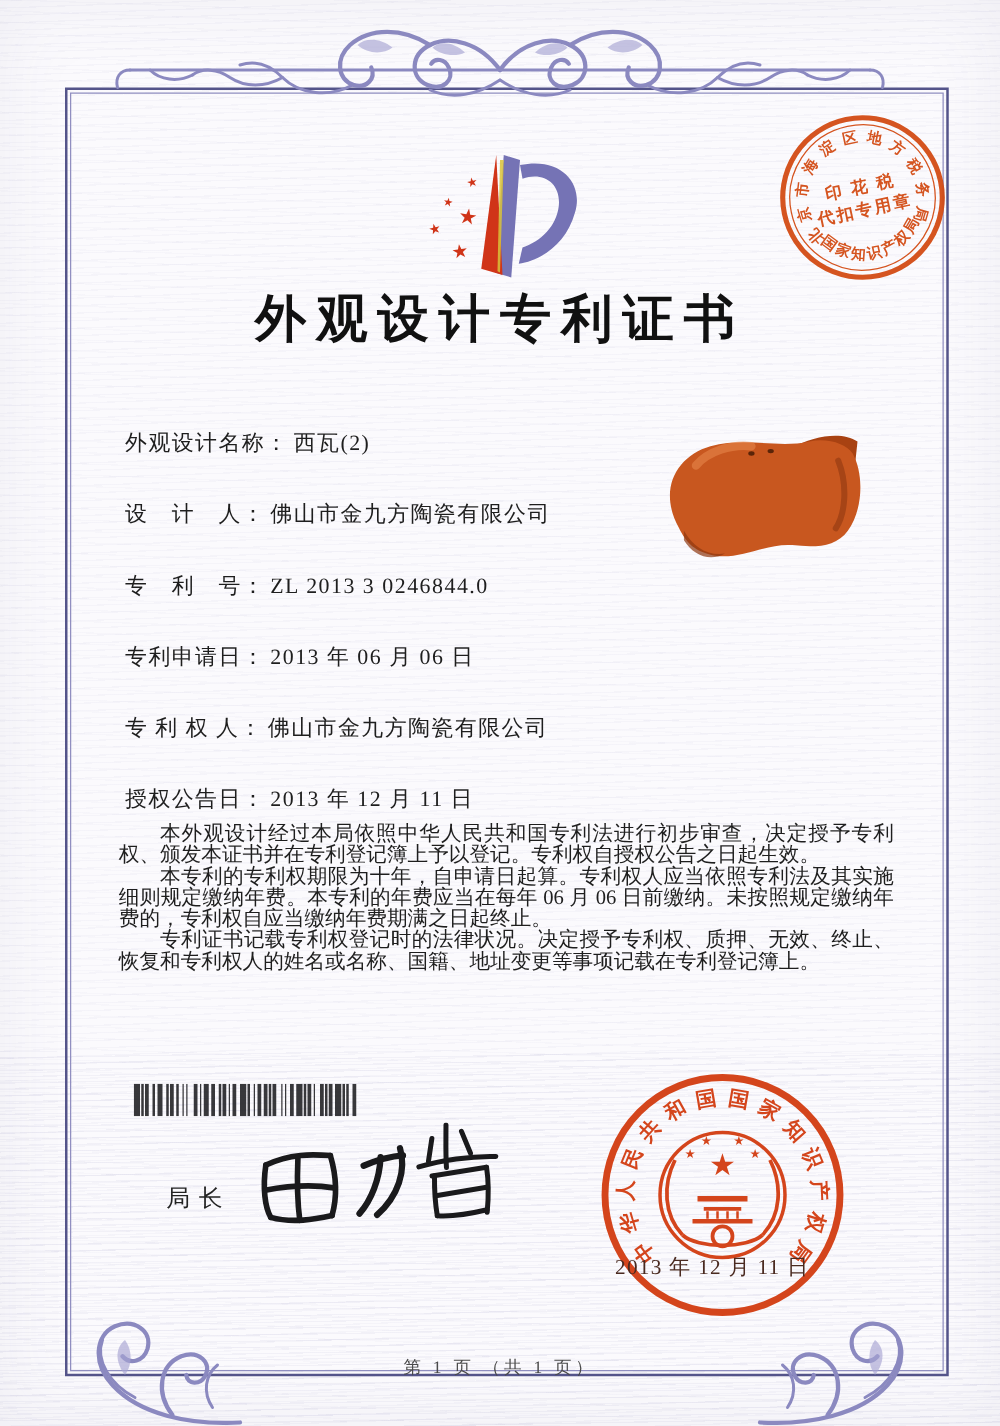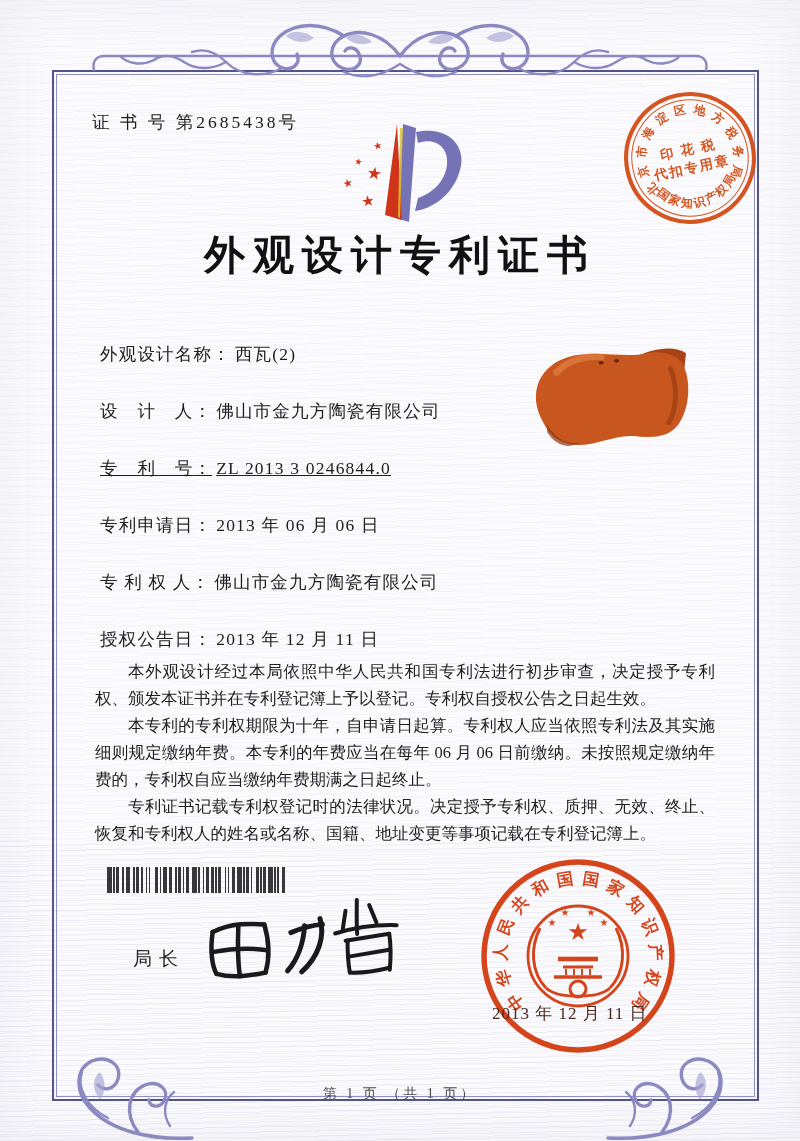--- a/index.html
+++ b/index.html
@@ -32,21 +32,21 @@
     letter-spacing:8px;color:#111;z-index:4;}
   
   .field-row{position:absolute;left:100px;font-size:17.5px;letter-spacing:1.2px;color:#1e1e1e;z-index:4;white-space:nowrap;}
   .field-row .colon{margin-right:4px;}
   
   .figure{position:absolute;left:505px;top:330px;z-index:4;}
   .figure-caption{position:absolute;left:505px;top:462px;width:200px;text-align:center;
     font-size:15px;letter-spacing:3px;color:#333;z-index:4;}
   
   .body-text{position:absolute;left:95px;top:658px;width:620px;z-index:4;
-    font-size:16.5px;line-height:27px;text-align:justify;color:#1e1e1e;}
+    font-size:16.5px;line-height:17px;text-align:justify;color:#1e1e1e;}
   .body-text p{margin:0;text-indent:2em;}
   
   .barcode{position:absolute;left:107px;top:867px;width:216px;height:26px;overflow:hidden;
     display:flex;align-items:stretch;z-index:4;}
   .barcode span{display:block;height:100%;}
   .barcode .b{background:#1d1d20;opacity:.88;}
   
   .director-label{position:absolute;left:133px;top:946px;font-size:19px;letter-spacing:7px;color:#222;z-index:4;}
   .signature-svg{position:absolute;left:200px;top:898px;z-index:4;}
   .signature-svg path{stroke:#1a1a1c;fill:none;stroke-linecap:round;stroke-linejoin:round;}
@@ -111,21 +111,20 @@
   <svg class="orn-svg" style="left:598px;top:992px;transform:scaleX(-1);" width="160" height="148" viewBox="0 0 160 148">
     <g class="orn">
       <path class="thick" d="M150,146 C110,148 70,140 48,116 C32,99 34,76 50,69 C65,63 80,72 76,87 C73,97 62,100 56,93"></path>
       <path d="M66,126 C46,116 34,96 40,80"></path>
       <path class="thick" d="M96,140 C82,122 86,100 103,93 C117,88 128,98 122,109 C118,116 108,116 107,108"></path>
       <path d="M128,134 C120,122 122,108 132,100"></path>
       <path class="leaf" d="M58,108 C50,98 50,86 58,80 C64,88 64,100 58,108 Z"></path>
     </g>
   </svg>
 
-  <div class="cert-no">证 书 号 第2685438号</div>
 
   <svg class="logo" width="145" height="115" viewBox="0 0 145 115">
     <path d="M86,20 C120,13 137,36 130,58 C123,84 101,97 85,99 L88,86 C103,81 115,69 117,53 C119,35 105,25 88,31 Z" fill="#7573b5"></path>
     <polygon points="73,12 86,16 79,110 66,106" fill="#7573b5"></polygon>
     <polygon points="67,12 72,108 55,103" fill="#d03418"></polygon>
     <polygon points="70,16 73,16 70,106 68,105" fill="#d8c23a" opacity="0.85"></polygon>
     <text class="logo-star" x="44" y="38" font-size="10" transform="rotate(-12 44 38)">★</text>
     <text class="logo-star" x="24" y="52" font-size="9" transform="rotate(10 24 52)">★</text>
     <text class="logo-star" x="14" y="76" font-size="11" transform="rotate(-15 14 76)">★</text>
     <text class="logo-star" x="36" y="66" font-size="17" transform="rotate(8 36 66)">★</text>
@@ -133,21 +132,21 @@
   </svg>
 
   <div class="title">外观设计专利证书</div>
 
   <div class="field-row" style="top:342px;">
     <span>外观设计名称</span><span class="colon">：</span><span>西瓦(2)</span>
   </div>
   <div class="field-row" style="top:399px;">
     <span>设　计　人</span><span class="colon">：</span><span>佛山市金九方陶瓷有限公司</span>
   </div>
-  <div class="field-row" style="top:456px;text-decoration:underline;">
+  <div class="field-row" style="top:456px;">
     <span>专　利　号</span><span class="colon">：</span><span>ZL 2013 3 0246844.0</span>
   </div>
   <div class="field-row" style="top:513px;">
     <span>专利申请日</span><span class="colon">：</span><span>2013 年 06 月 06 日</span>
   </div>
   <div class="field-row" style="top:570px;">
     <span>专 利 权 人</span><span class="colon">：</span><span>佛山市金九方陶瓷有限公司</span>
   </div>
   <div class="field-row" style="top:627px;">
     <span>授权公告日</span><span class="colon">：</span><span>2013 年 12 月 11 日</span>

